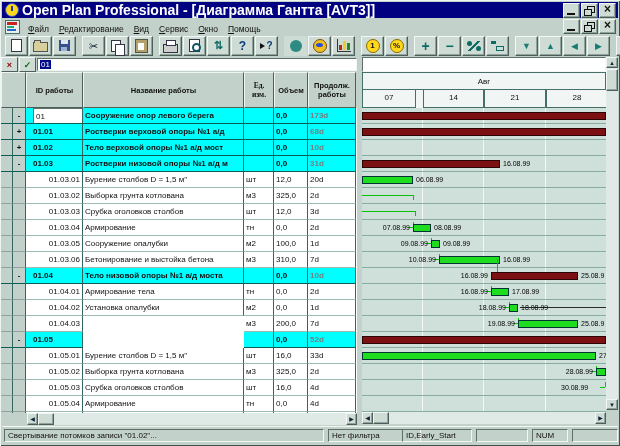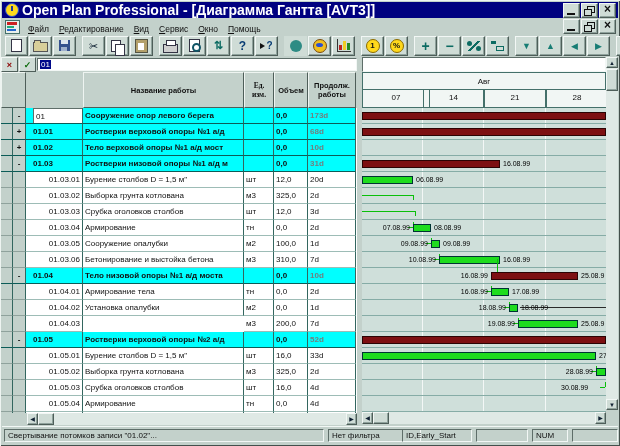--- a/index.html
+++ b/index.html
@@ -249,20 +249,21 @@
     </div>
 
   <div id="leftpane">
     <div id="editbar">
       <span class="ebtn" id="edit-cancel">×</span>
       <span class="ebtn" id="edit-ok">✓</span>
       <span id="edit-input"><span class="selhl">01</span></span>
     </div>
     <div id="thead">
       <span class="hcell" style="left:0;width:25px;"></span>
+      <span class="hcell" style="left:25px;width:57px;">ID работы</span>
       <span class="hcell" style="left:82px;width:161px;">Название работы</span>
       <span class="hcell" style="left:243px;width:30px;font-family:Liberation Serif, serif;">Ед.
 изм.</span>
       <span class="hcell" style="left:273px;width:34px;">Объем</span>
       <span class="hcell" style="left:307px;width:48px;">Продолж.
 работы</span>
     </div>
     <div id="trows">
         <div class="trow sum sel">
           <span class="cell c0"></span>
@@ -386,21 +387,20 @@
           <span class="cell c1"></span>
           <span class="cell c2">01.04.03</span>
           <span class="cell c4">м3</span>
           <span class="cell c5">200,0</span>
           <span class="cell c6">7d</span>
         </div>
         <div class="trow sum">
           <span class="cell c0"></span>
           <span class="cell c1">-</span>
           <span class="cell c2">01.05</span>
-          <span class="cell c3">Ростверки верховой опоры №2 а/д</span>
           <span class="cell c4"></span>
           <span class="cell c5">0,0</span>
           <span class="cell c6">52d</span>
         </div>
         <div class="trow">
           <span class="cell c0"></span>
           <span class="cell c1"></span>
           <span class="cell c2">01.05.01</span>
           <span class="cell c3">Бурение столбов D = 1,5 м"</span>
           <span class="cell c4">шт</span>
@@ -449,21 +449,21 @@
       <span class="sthumb"></span>
       <span class="strack"></span>
       <span class="sbtn">▶</span>
     </div>
   </div>
 
   <div id="rightpane">
     <div id="gtop"></div>
     <div id="ghead">
       <div id="gmonth">Авг</div>
-    <span class="gweek" style="left: 0px; width: 68px;">07</span>
+    <span class="gweek" style="left: 0px; width: 54px;">07</span>
         <span class="gweek" style="left: 61px; width: 61px;">14</span>
         <span class="gweek" style="left: 122px; width: 62px;">21</span>
         <span class="gweek" style="left: 184px; width: 62px;">28</span>
       </div>
     <div id="grows">
         <div class="gvgrid" style="left: 60px;"></div>
         <div class="gvgrid" style="left: 121px;"></div>
         <div class="gvgrid" style="left: 183px;"></div>
         <div class="grow">
           <div class="gbar sum" style="left: 0px; width: 244px;"></div>

